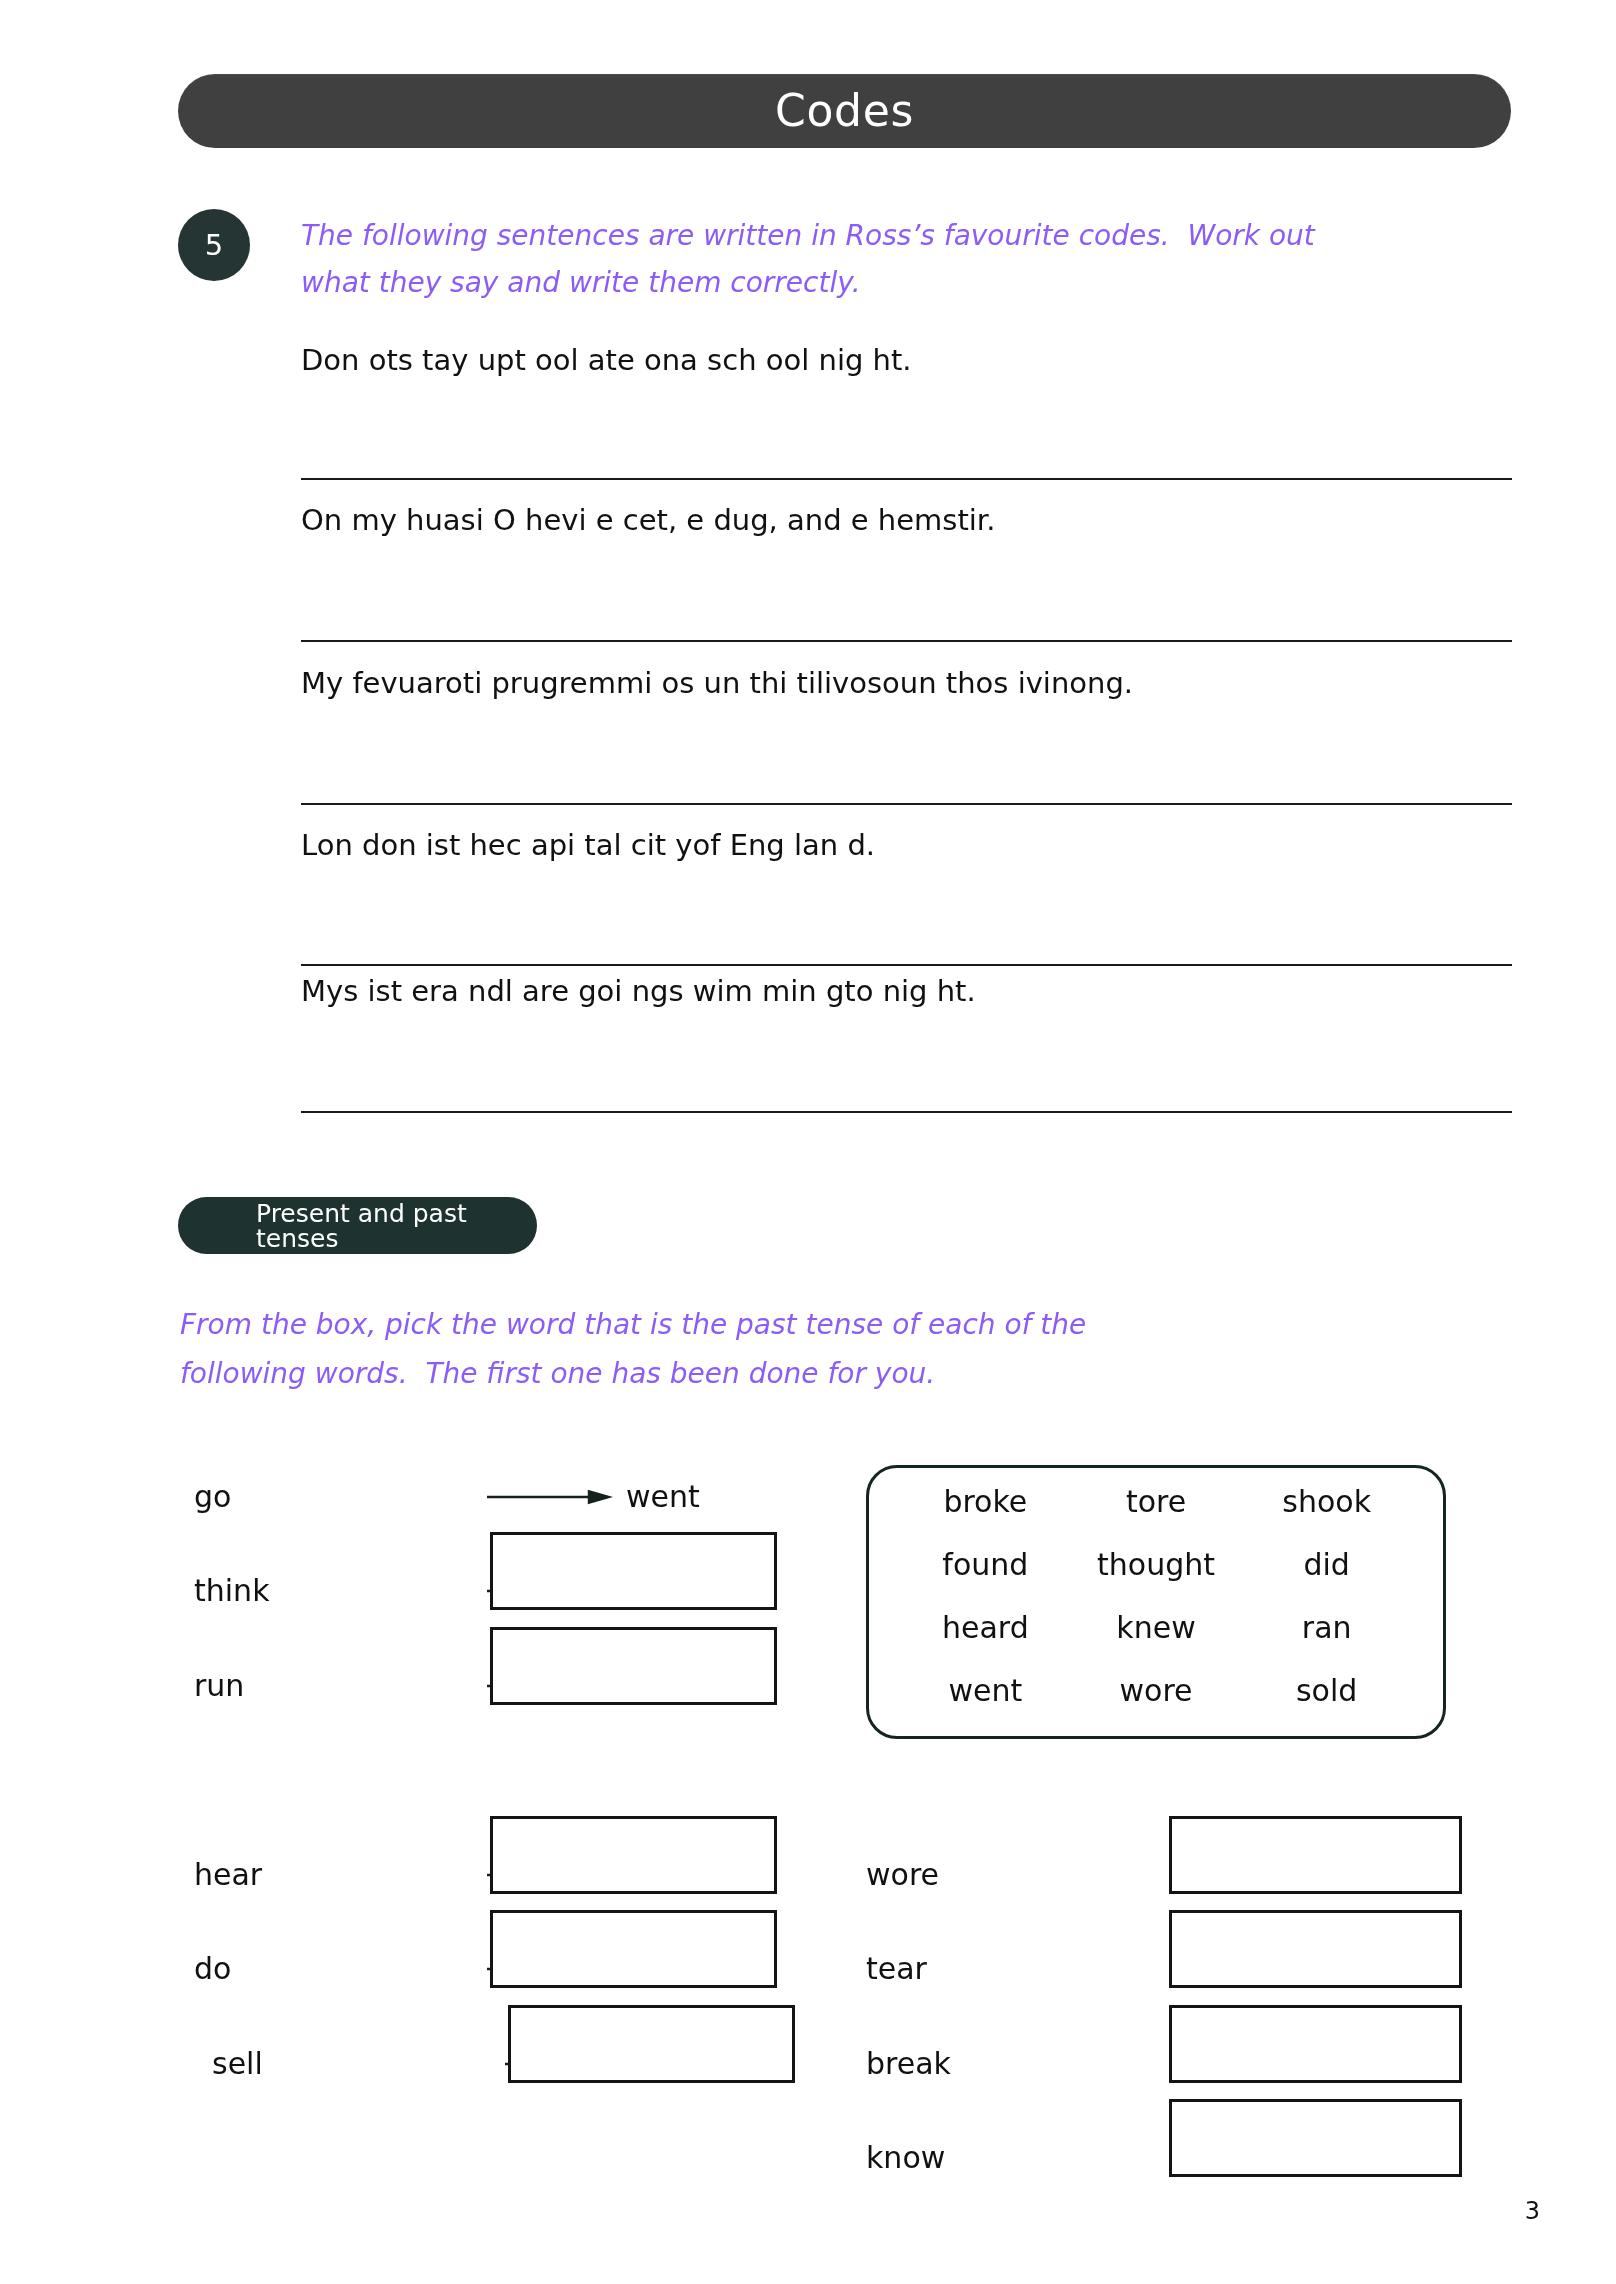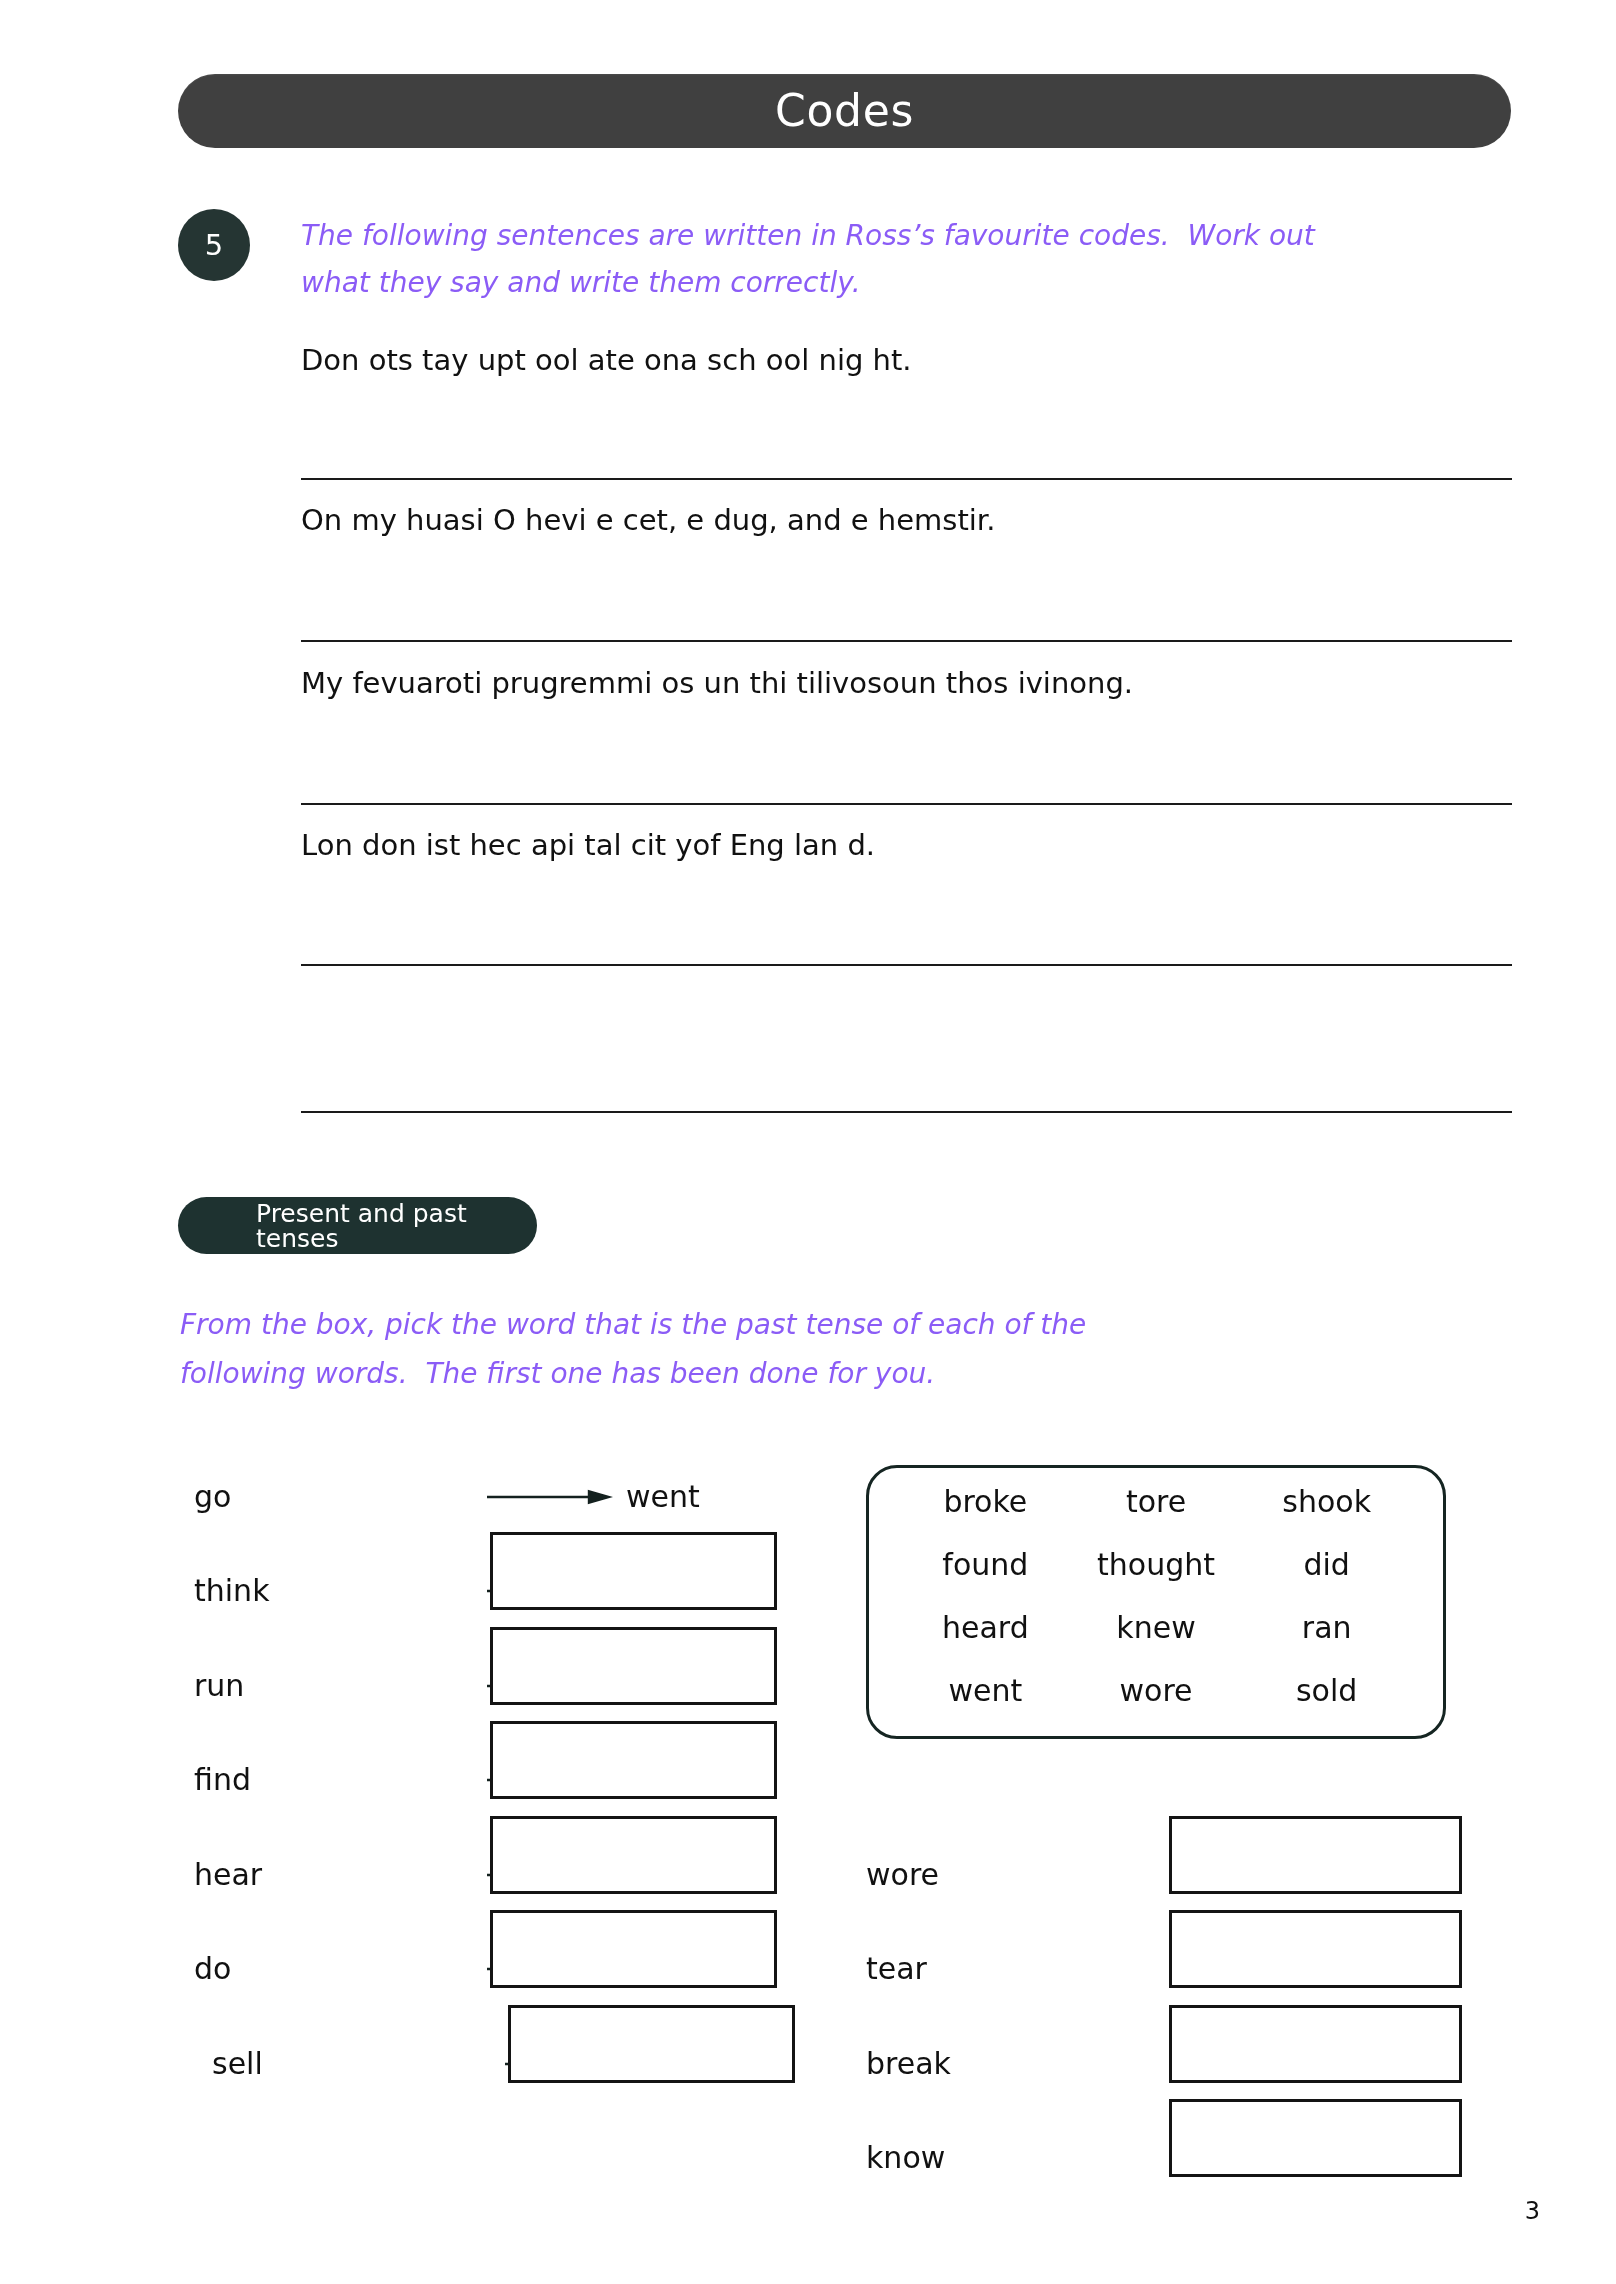--- a/index.html
+++ b/index.html
@@ -234,20 +234,21 @@
 
   <div class="code-sentence" style="top:502px;">On my huasi O hevi e cet, e dug, and e hemstir.</div>
   <div class="answer-rule" style="top:640px;"></div>
 
   <div class="code-sentence" style="top:665px;">My fevuaroti prugremmi os un thi tilivosoun thos ivinong.</div>
   <div class="answer-rule" style="top:803px;"></div>
 
   <div class="code-sentence" style="top:827px;">Lon don ist hec api tal cit yof Eng lan d.</div>
   <div class="answer-rule" style="top:964px;"></div>
 
+  <div class="code-sentence" style="top:973px;">Mys ist era ndl are goi ngs wim min gto nig ht.</div>
   <div class="answer-rule" style="top:1111px;"></div>
 
   <div class="section-banner">
     <span class="section-text">Present and past tenses</span>
   </div>
 
   <div class="body-text section-instruction">From the box, pick the word that is the past tense of each of the
 following words.  The first one has been done for you.</div>
 
   <div class="word-bank">
@@ -296,29 +297,20 @@
   <div class="match-row" style="left:194px; top:1647px; width:599px;">
     <span class="match-word">run</span>
     <span class="match-arrow" style="left:293px;">
       <svg width="126" height="17.3" viewBox="0 0 190 26">
           <path d="M0 11 H152 V2 L190 13 L152 24 V15 H0 Z" fill="#14211f"></path>
         </svg>
     </span>
     <span class="answer-box" style="left:296px; top:-20px; width:287px; height:78px;"></span>
   </div>
 
-  <div class="match-row" style="left:194px; top:1741px; width:599px;">
-    <span class="match-word">find</span>
-    <span class="match-arrow" style="left:293px;">
-      <svg width="126" height="17.3" viewBox="0 0 190 26">
-          <path d="M0 11 H152 V2 L190 13 L152 24 V15 H0 Z" fill="#14211f"></path>
-        </svg>
-    </span>
-    <span class="answer-box" style="left:296px; top:-20px; width:287px; height:78px;"></span>
-  </div>
 
   <div class="match-row" style="left:194px; top:1836px; width:599px;">
     <span class="match-word">hear</span>
     <span class="match-arrow" style="left:293px;">
       <svg width="126" height="17.3" viewBox="0 0 190 26">
           <path d="M0 11 H152 V2 L190 13 L152 24 V15 H0 Z" fill="#14211f"></path>
         </svg>
     </span>
     <span class="answer-box" style="left:296px; top:-20px; width:287px; height:78px;"></span>
   </div>

